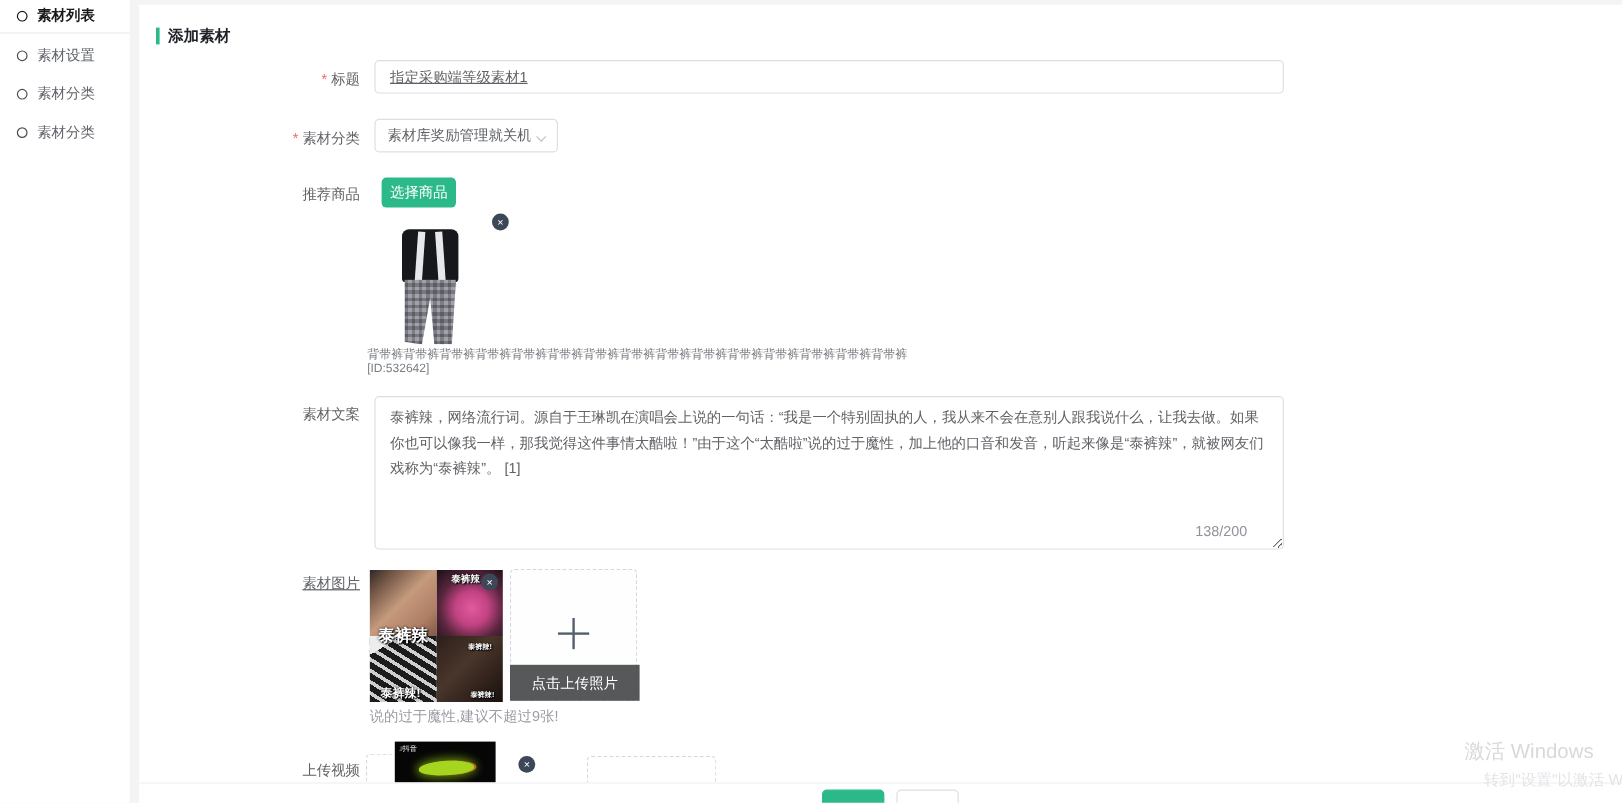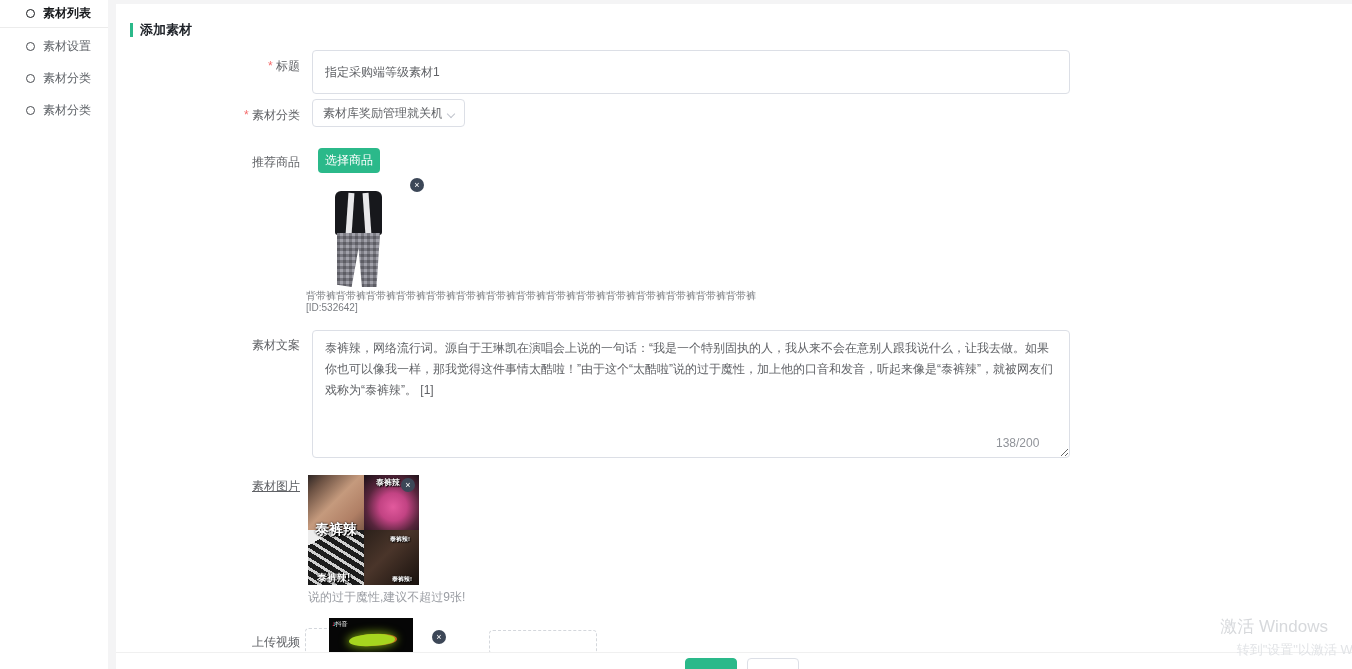--- a/index.html
+++ b/index.html
@@ -3,33 +3,33 @@
 <meta charset="utf-8">
 <style>
   * { box-sizing: border-box; margin: 0; padding: 0; }
   html,body { width:1352px; height:669px; overflow:hidden; }
   body {
     font-family:"Liberation Sans","DejaVu Sans",sans-serif;
     background:#f4f4f5; position:relative; color:#303133;
   }
   
   .sidebar { position:absolute; left:0; top:0; width:108px; height:669px; background:#fff; z-index:5; }
-  .side-item { display:flex; align-items:center; height:28px; margin-bottom:4px; padding-left:26px; font-size:12px; color:#5f6368; cursor:pointer; }
+  .side-item { display:flex; align-items:center; height:28px; margin-bottom:4px; padding-left:14px; font-size:12px; color:#5f6368; cursor:pointer; }
   .side-item .ring { width:9px; height:9px; border:1.6px solid #4a4d52; border-radius:50%; margin-right:8px; flex:none; }
   .side-item.active { color:#17191c; font-weight:bold; border-bottom:1px solid #ececec; }
   .side-item.active .ring { border-color:#17191c; }
   
   .main { position:absolute; left:116px; top:4px; width:1236px; height:665px; background:#fff; }
   .page-header { position:absolute; left:14px; top:17px; display:flex; align-items:center; }
   .page-header .bar { width:3px; height:14px; background:#2bb98a; margin-right:7px; }
   .page-header .txt { font-size:13px; font-weight:bold; color:#1f2329; }
   
   .flabel { position:absolute; left:0; width:184px; text-align:right; font-size:12px; color:#606266; }
   .req::before { content:"* "; color:#f56c6c; }
-  .text-input { position:absolute; left:196px; width:758px; height:44px; border:1px solid #dcdfe6; border-radius:4px; padding:0 12px; font-size:12px; color:#606266; font-family:inherit; outline:none; background:#fff; }
+  .text-input { position:absolute; left:196px; width:758px; height:28px; border:1px solid #dcdfe6; border-radius:4px; padding:0 12px; font-size:12px; color:#606266; font-family:inherit; outline:none; background:#fff;text-decoration:underline; }
   .select { position:absolute; width:153px; height:28px; border:1px solid #dcdfe6; border-radius:4px; background:#fff; display:flex; align-items:center; padding:0 22px 0 10px; font-size:12px; color:#606266; cursor:pointer; }
   .select .sel-val { overflow:hidden; white-space:nowrap; }
   .chev { position:absolute; right:9px; top:11px; width:7px; height:7px; }
   .chev::before { content:""; position:absolute; left:0; top:0; width:5px; height:5px; border-right:1.4px solid #c0c4cc; border-bottom:1.4px solid #c0c4cc; transform:rotate(45deg); }
   .btn-green { background:#2bb98a; color:#fff; border:none; border-radius:4px; font-size:12px; font-family:inherit; cursor:pointer; }
   .close-dot { position:absolute; width:14px; height:14px; border-radius:50%; background:#3c4757; color:#fff; font-size:9px; line-height:14px; text-align:center; cursor:pointer; z-index:4; }
   
   .prod-pic { position:absolute; left:211px; top:181px; width:63px; height:105px; background:#fff; }
   .prod-top { position:absolute; left:8px; top:6px; width:47px; height:44px; background:#17181c; border-radius:6px 6px 3px 3px; }
   .strap { position:absolute; top:2px; width:6px; height:42px; background:#e8e8ea; }
@@ -135,20 +135,24 @@
     <div class="q tr"></div>
     <div class="q bl"></div>
     <div class="q br"></div>
     <span class="meme-text" style="left:7px; top:46px; font-size:14px;">泰裤辣</span>
     <span class="meme-text" style="left:68px; top:2px; font-size:8px;">泰裤辣</span>
     <span class="meme-text" style="left:9px; top:96px; font-size:10px;">泰裤辣!</span>
     <span class="meme-text" style="left:82px; top:60px; font-size:6px;">泰裤辣!</span>
     <span class="meme-text" style="left:84px; top:100px; font-size:6px;">泰裤辣!</span>
   </div>
   <span class="close-dot" style="left:285px; top:474px;">×</span>
+  <div class="upload-box">
+    <span class="plus"></span>
+    <div class="upload-bar">点击上传照片</div>
+  </div>
   <div class="img-hint">说的过于魔性,建议不超过9张!</div>
 
   <label class="flabel" style="top:630px;">上传视频</label>
   <div class="vbox" style="left:189px; top:624px; width:102px; height:26px;"></div>
   <div class="video-thumb">
     <span class="dy-logo"><span class="dy-note">♪</span><span>抖音</span></span>
     <span class="glow"></span>
   </div>
   <span class="close-dot" style="left:316px; top:626px; z-index:3;">×</span>
   <div class="vbox" style="left:373px; top:626px; width:108px; height:24px;"></div>

